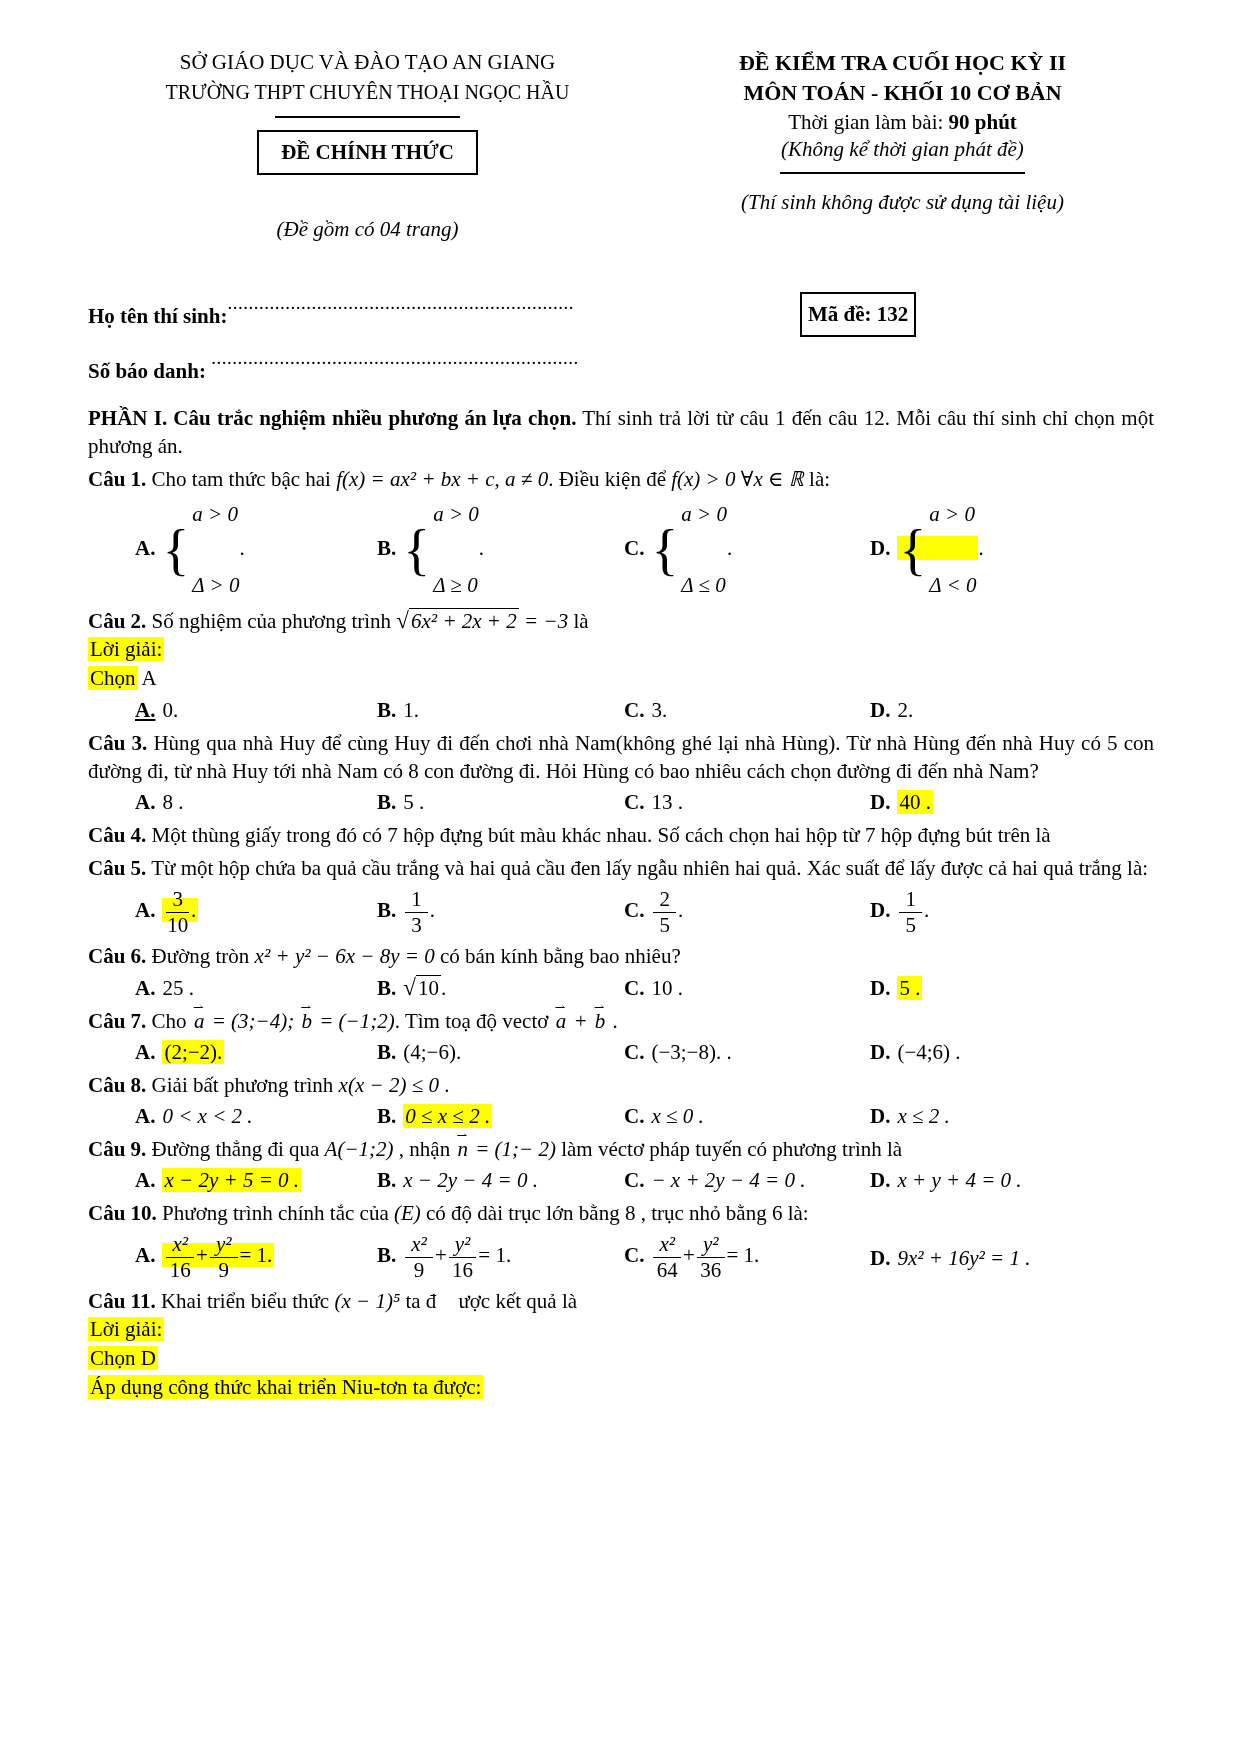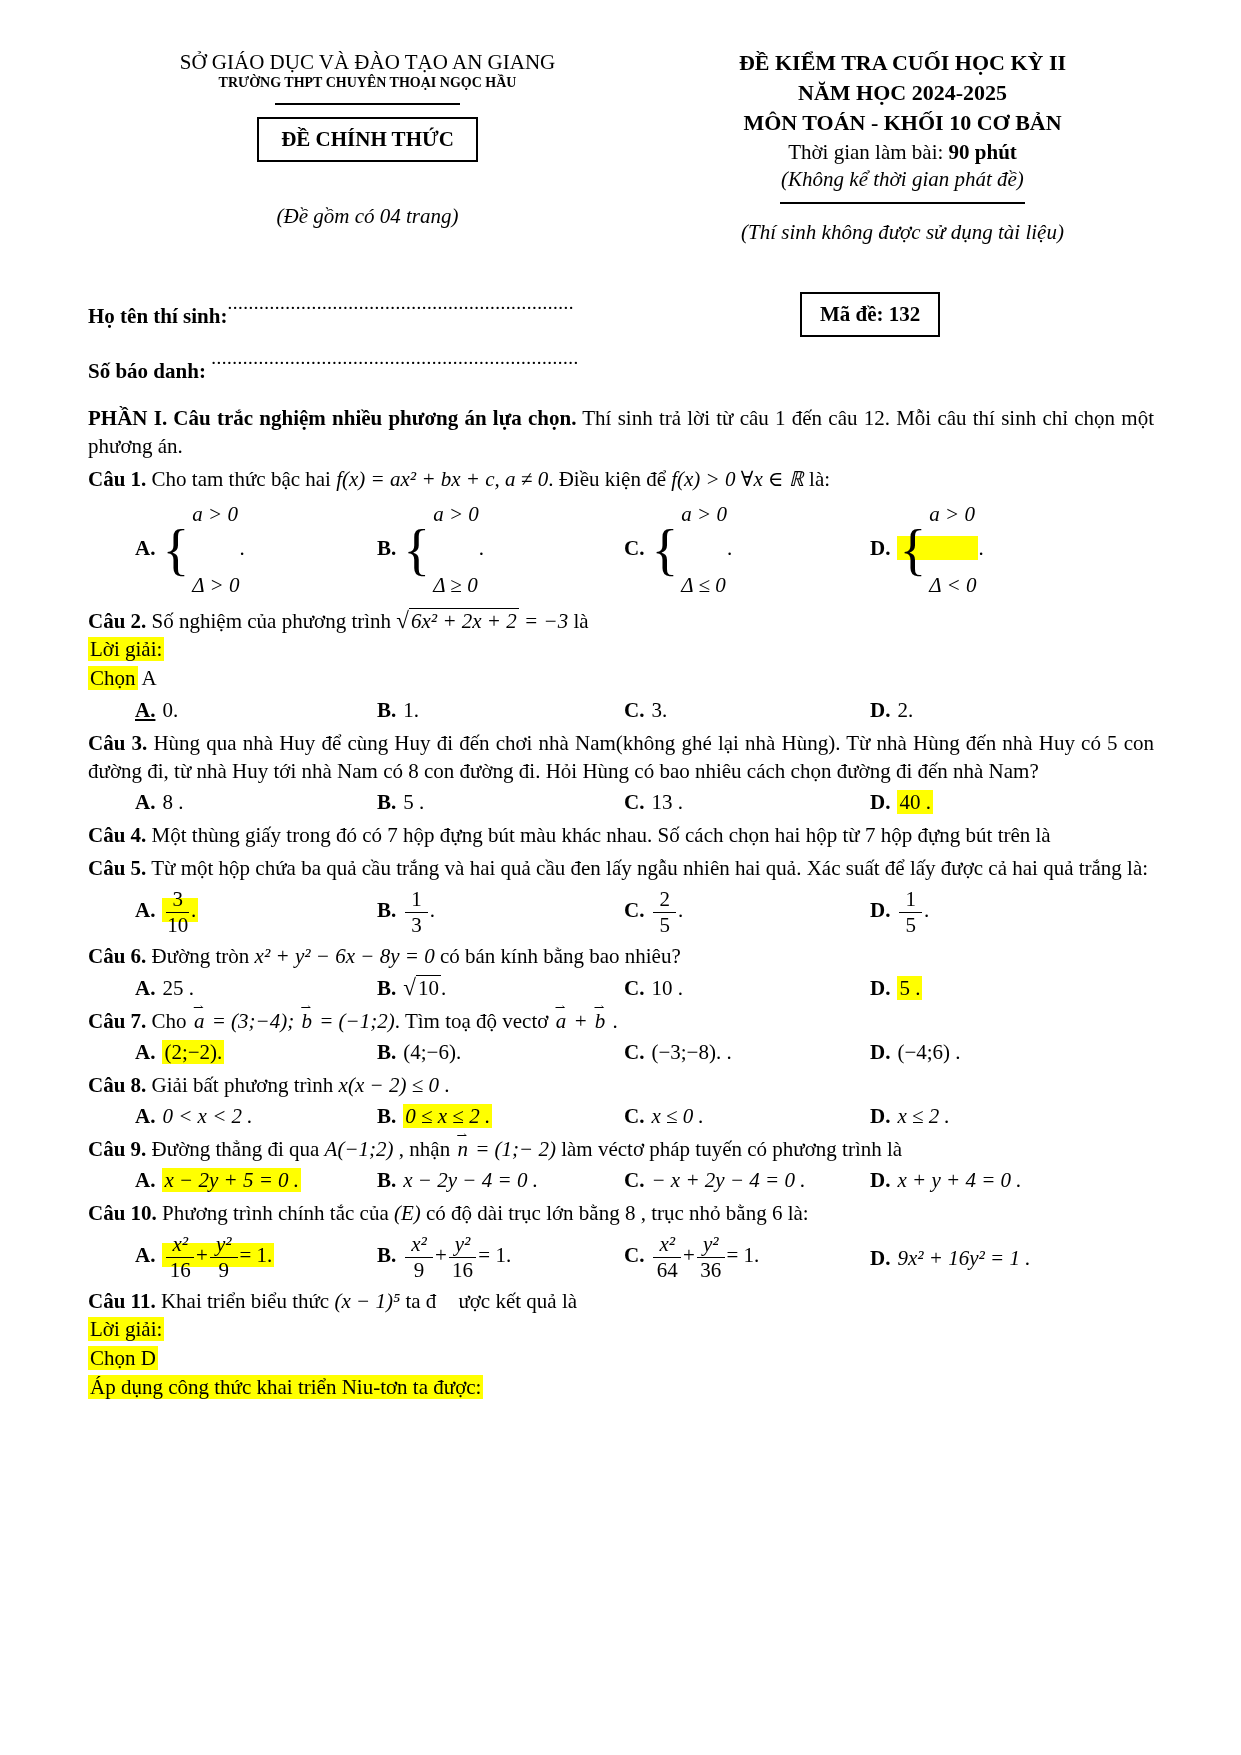--- a/index.html
+++ b/index.html
@@ -1,31 +1,31 @@
 <!DOCTYPE html>
 <html><head>
 <meta charset="utf-8">
 <style>
   html,body{margin:0;padding:0;background:#fff;}
   .page{position:relative;width:1241px;height:1448px;background:#fff;overflow:hidden;
         font-family:"Liberation Serif","DejaVu Serif",serif;font-size:21px;color:#000;}
   
   .hleft{position:absolute;left:95px;top:50px;width:545px;text-align:center;}
   .hl1{font-size:21px;}
-  .hl2{font-weight:700;font-size:14px;margin-top:0;}
+  .hl2{font-weight:400;font-size:20px;margin-top:6px;}
   .hdiv-l{width:185px;border-top:2px solid #000;margin:12px auto 10px;}
   .exambox{display:inline-block;border:2px solid #000;font-weight:700;padding:8px 22px;margin-top:2px;}
   .pages{font-style:italic;margin-top:42px;}
   .hright{position:absolute;left:645px;top:48px;width:515px;text-align:center;}
   .hr1{font-weight:700;font-size:22px;line-height:30px;}
   .time{margin-top:2px;}
   .knote{font-style:italic;margin-top:2px;}
   .hdiv-r{width:245px;border-top:2px solid #000;margin:10px auto 0;}
   .mnote{font-style:italic;margin-top:16px;}
-  .codebox{position:absolute;left:800px;top:292px;border:2px solid #000;font-weight:700;padding:8px 18px;}
+  .codebox{position:absolute;left:800px;top:292px;border:2px solid #000;font-weight:700;padding:8px 6px;}
   .student{position:absolute;left:88px;top:282px;font-weight:700;}
   .sline{line-height:41px;white-space:nowrap;}
   .dots{font-weight:400;display:inline-block;overflow:hidden;white-space:nowrap;vertical-align:baseline;font-size:19px;letter-spacing:0.5px;}
   .dots.n{width:348px;} .dots.i{width:368px;}
   
   .bodyc{position:absolute;left:88px;top:404px;width:1066px;}
   .p1{text-align:justify;line-height:28px;}
   .qlabel{font-weight:700;}
   .stem{line-height:28px;text-align:justify;margin-top:5px;}
   .m{font-style:italic;}
@@ -58,21 +58,20 @@
   <div class="hleft">
     <div class="hl1">SỞ GIÁO DỤC VÀ ĐÀO TẠO AN GIANG</div>
     <div class="hl2">TRƯỜNG THPT CHUYÊN THOẠI NGỌC HẦU</div>
     <div class="hdiv-l"></div>
     <div><span class="exambox">ĐỀ CHÍNH THỨC</span></div>
     <div class="pages">(Đề gồm có 04 trang)</div>
   </div>
 
   <div class="hright">
     <div class="hr1">ĐỀ KIỂM TRA CUỐI HỌC KỲ II</div>
-    <div class="hr1">NĂM HỌC 2024-2025</div>
     <div class="hr1">MÔN TOÁN - KHỐI 10 CƠ BẢN</div>
     <div class="time"><span>Thời gian làm bài: </span><b>90 phút</b></div>
     <div class="knote">(Không kể thời gian phát đề)</div>
     <div class="hdiv-r"></div>
     <div class="mnote">(Thí sinh không được sử dụng tài liệu)</div>
   </div>
 
   <div class="codebox">Mã đề: 132</div>
 
   <div class="student">

